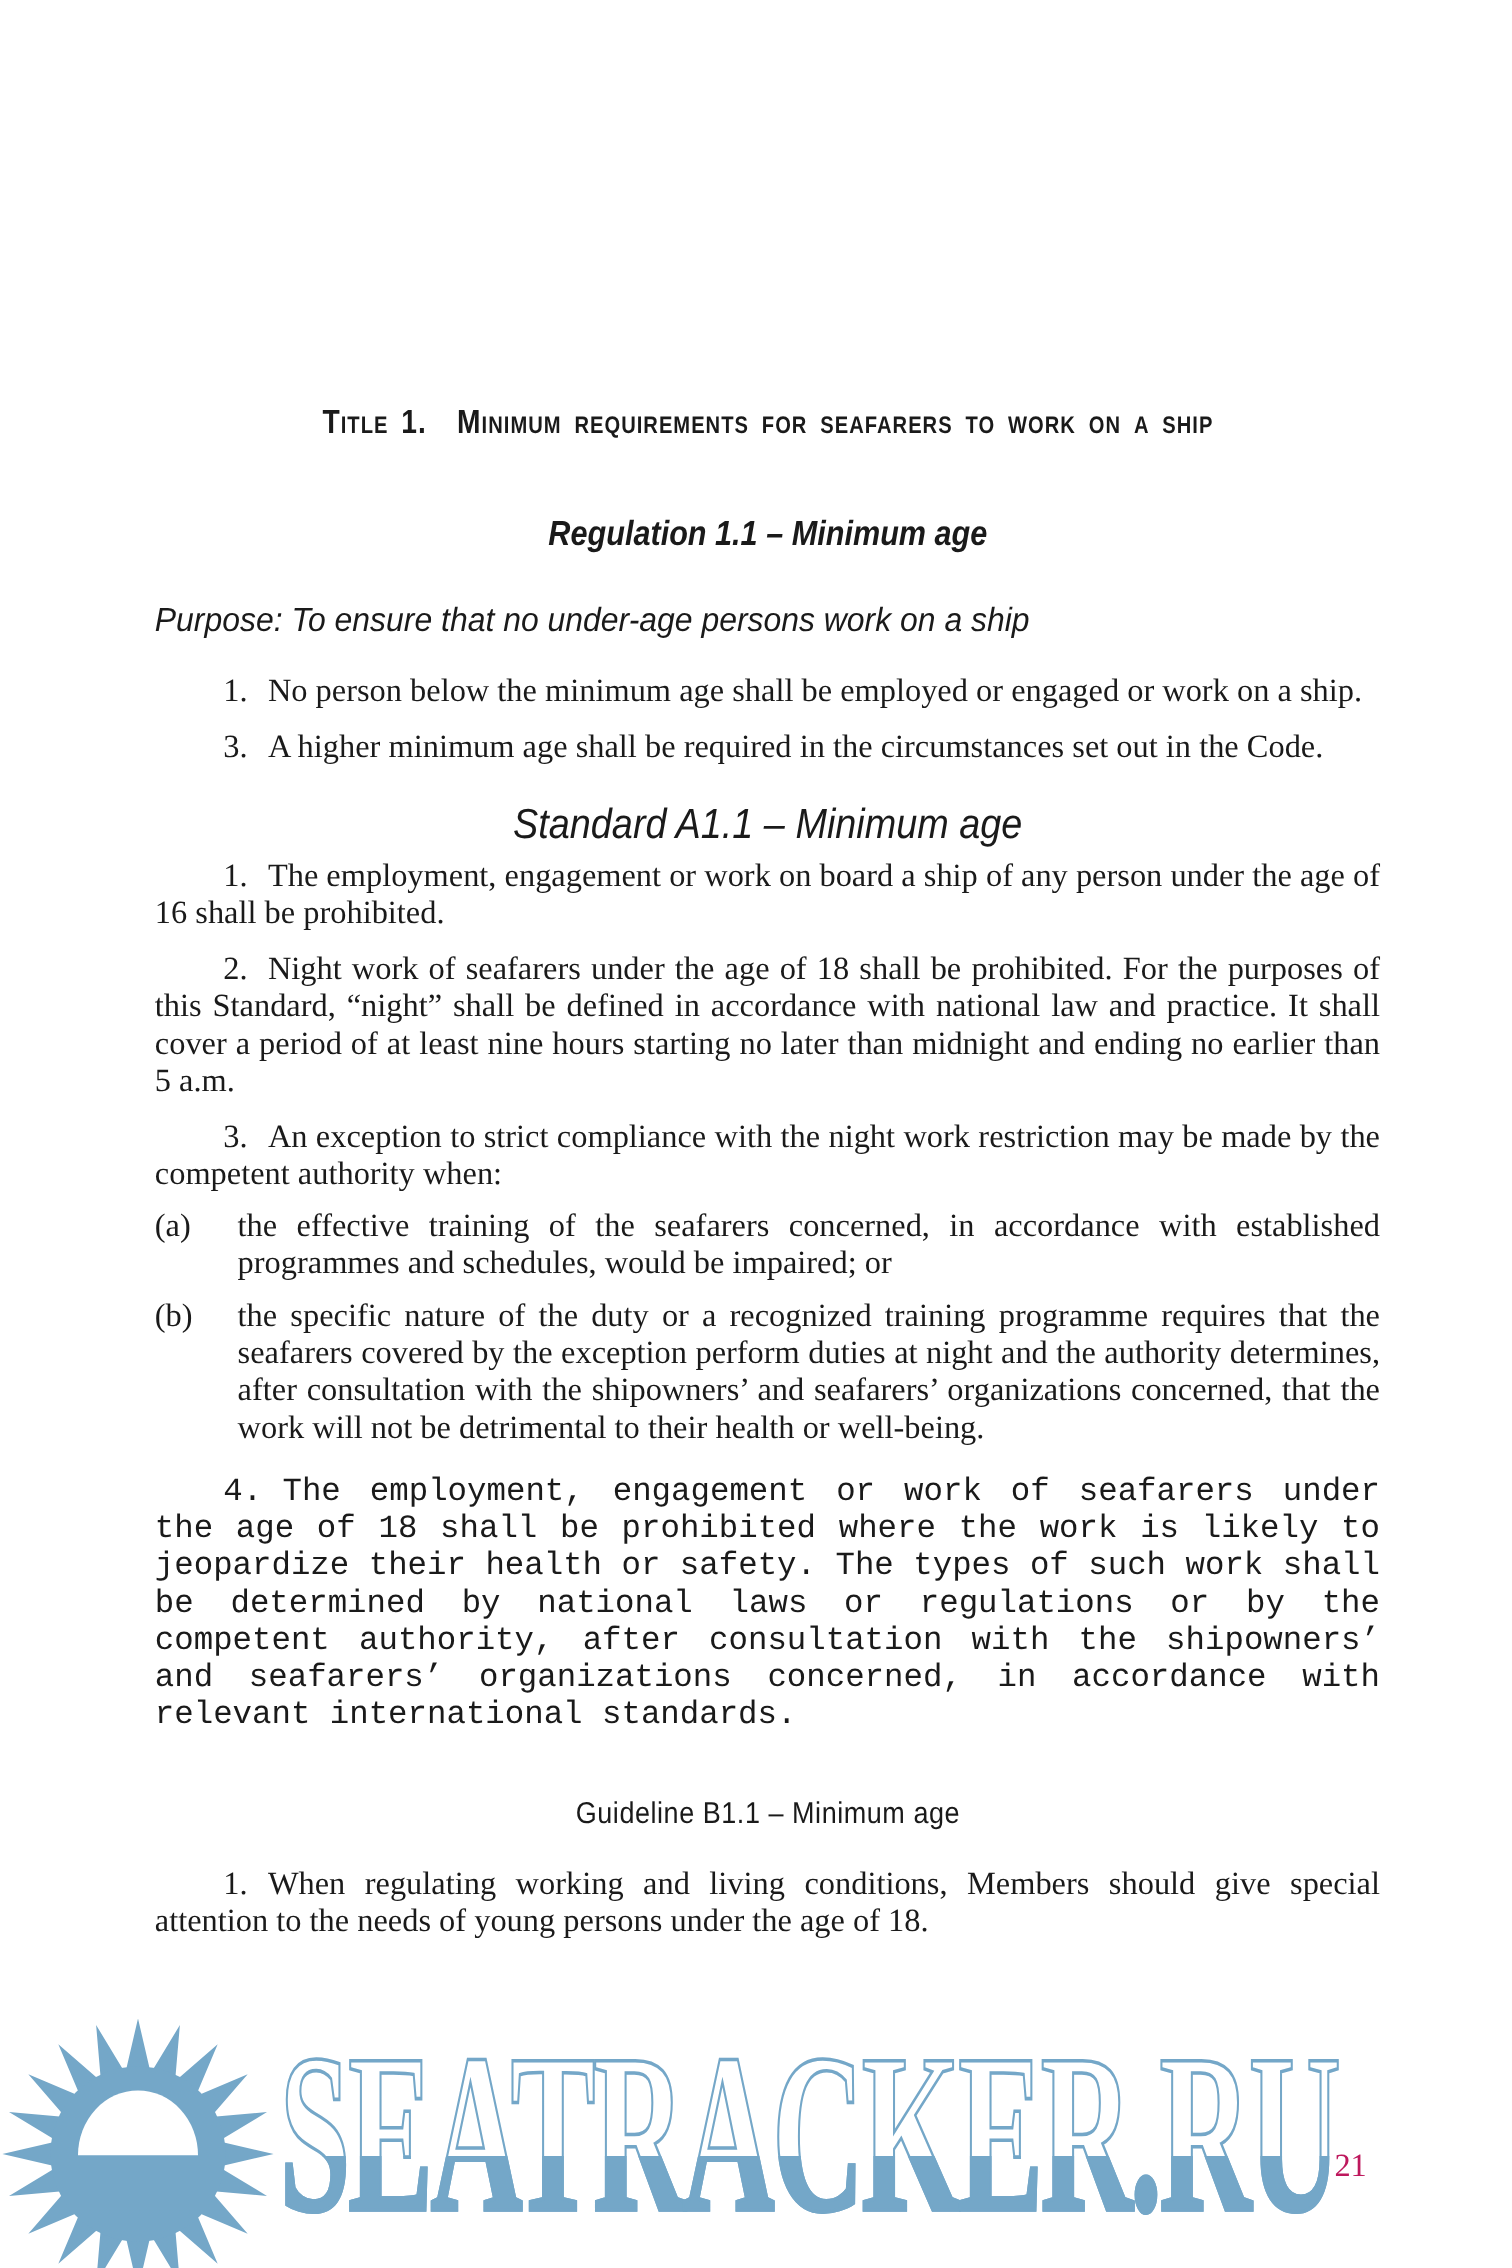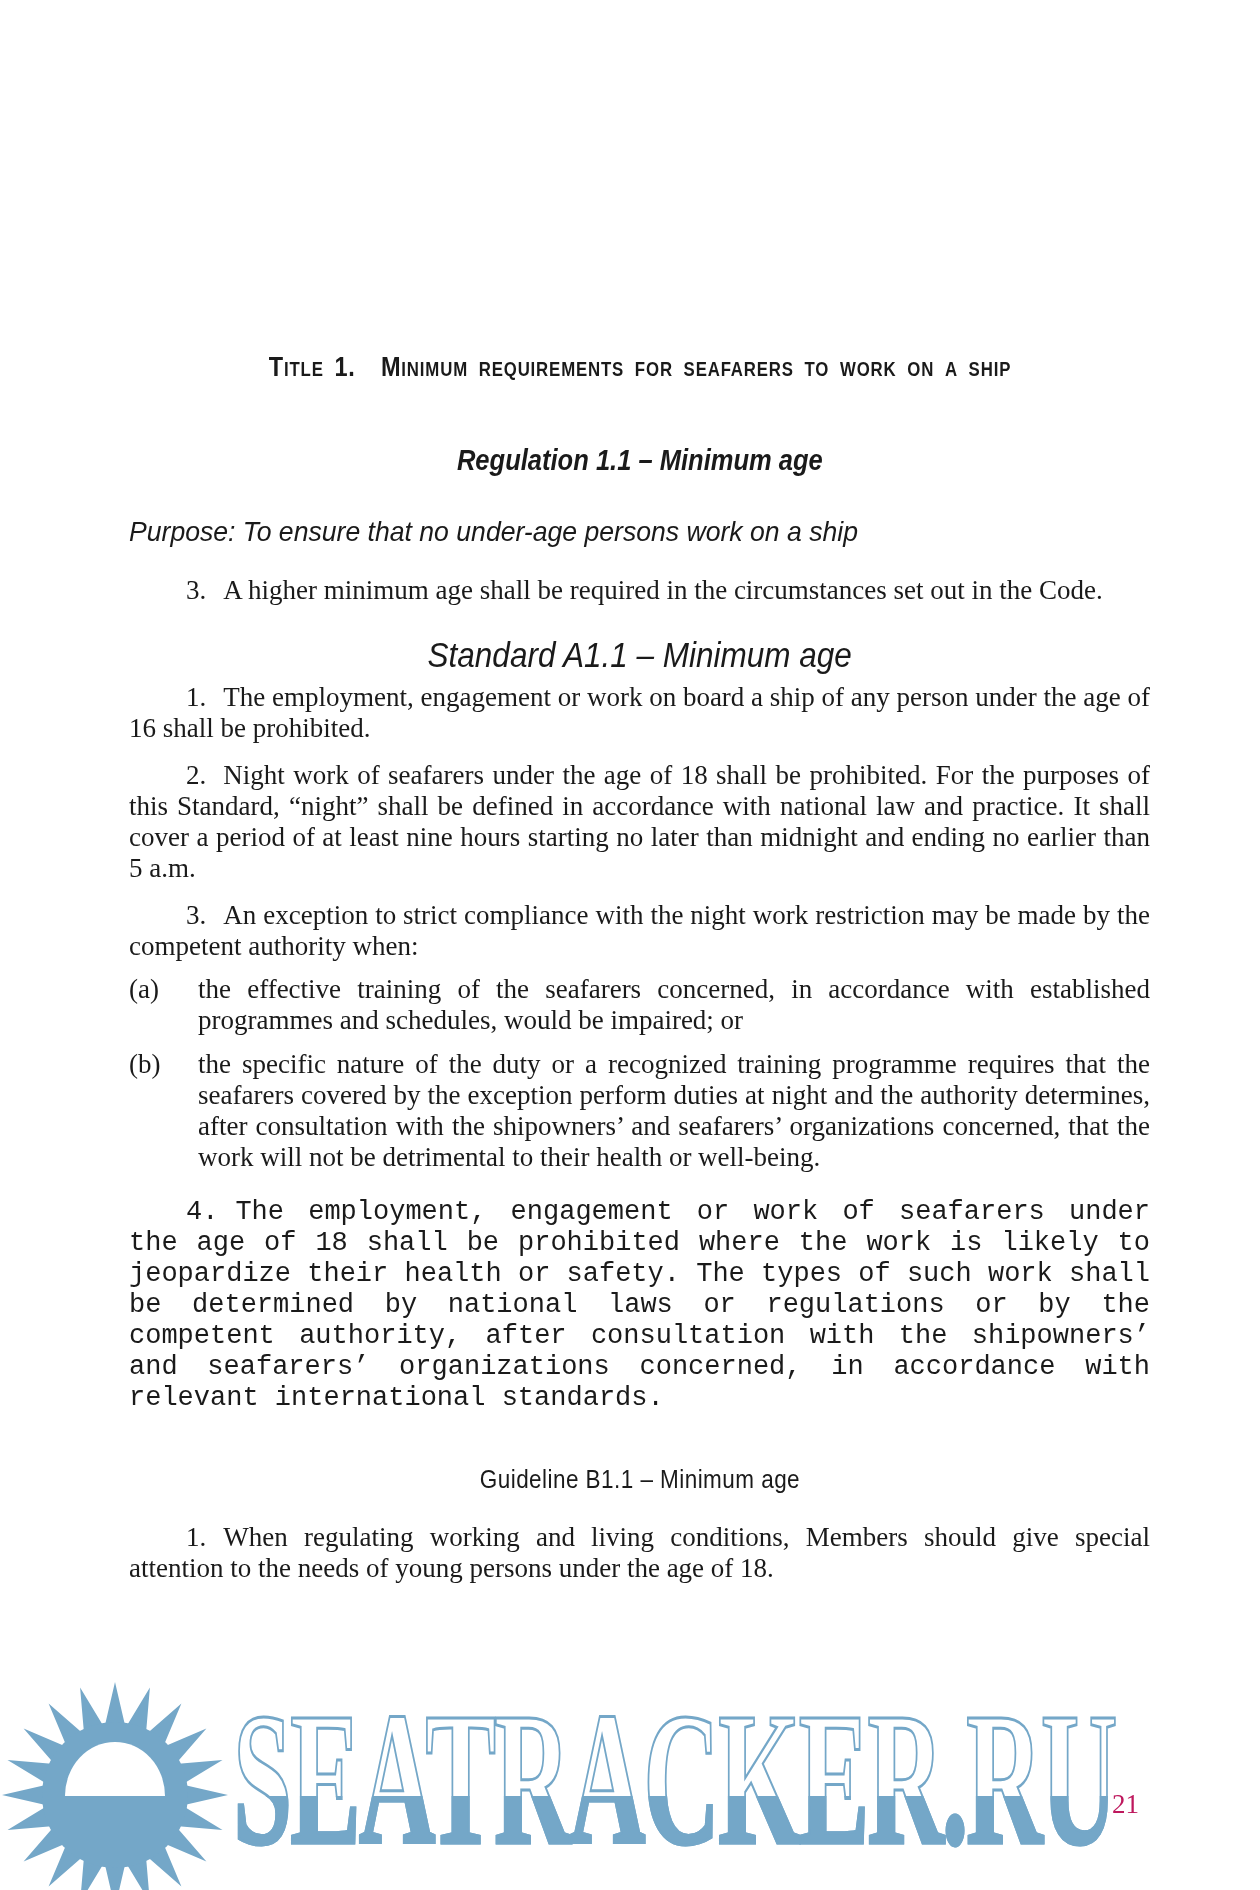--- a/index.html
+++ b/index.html
@@ -25,21 +25,21 @@
     font-size: 27px;
     line-height: 31px;
     text-align: justify;
   }
   .indent { text-indent: 57px; }
   .pnum { padding-right: 17px; }
 
   .hwrap { text-align: center; margin: 0; }
   .sans { font-family: "Liberation Sans", "DejaVu Sans", sans-serif; }
 
-  .doc-title { margin-top: 15px; font-size: 28px; line-height: 31px; font-weight: bold; }
+  .doc-title { margin-top: 0; font-size: 28px; line-height: 31px; font-weight: bold; }
   .doc-title .inner {
     display: inline-block;
     transform: scaleX(0.84);
     font-variant: small-caps;
     letter-spacing: 1px;
     word-spacing: 4px;
     white-space: nowrap;
   }
   .title-gap { display: inline-block; width: 30px; }
 
@@ -116,20 +116,21 @@
     </p>
 
     <p class="hwrap h-reg sans">
       <span class="inner">Regulation 1.1 – Minimum age</span>
     </p>
 
     <p class="purpose-wrap sans">
       <span class="inner">Purpose: To ensure that no under-age persons work on a ship</span>
     </p>
 
+    <p class="body indent mt24"><span class="pnum">1.</span><span>No person below the minimum age shall be employed or engaged or work on a ship.</span></p>
 
 
     <p class="body indent mt16"><span class="pnum">3.</span><span>A higher minimum age shall be required in the circumstances set out in the Code.</span></p>
 
     <p class="hwrap h-std sans">
       <span class="inner">Standard A1.1 – Minimum age</span>
     </p>
 
     <p class="body indent mt25"><span class="pnum">1.</span><span>The employment, engagement or work on board a ship of any person under the age of 16 shall be prohibited.</span></p>
 

